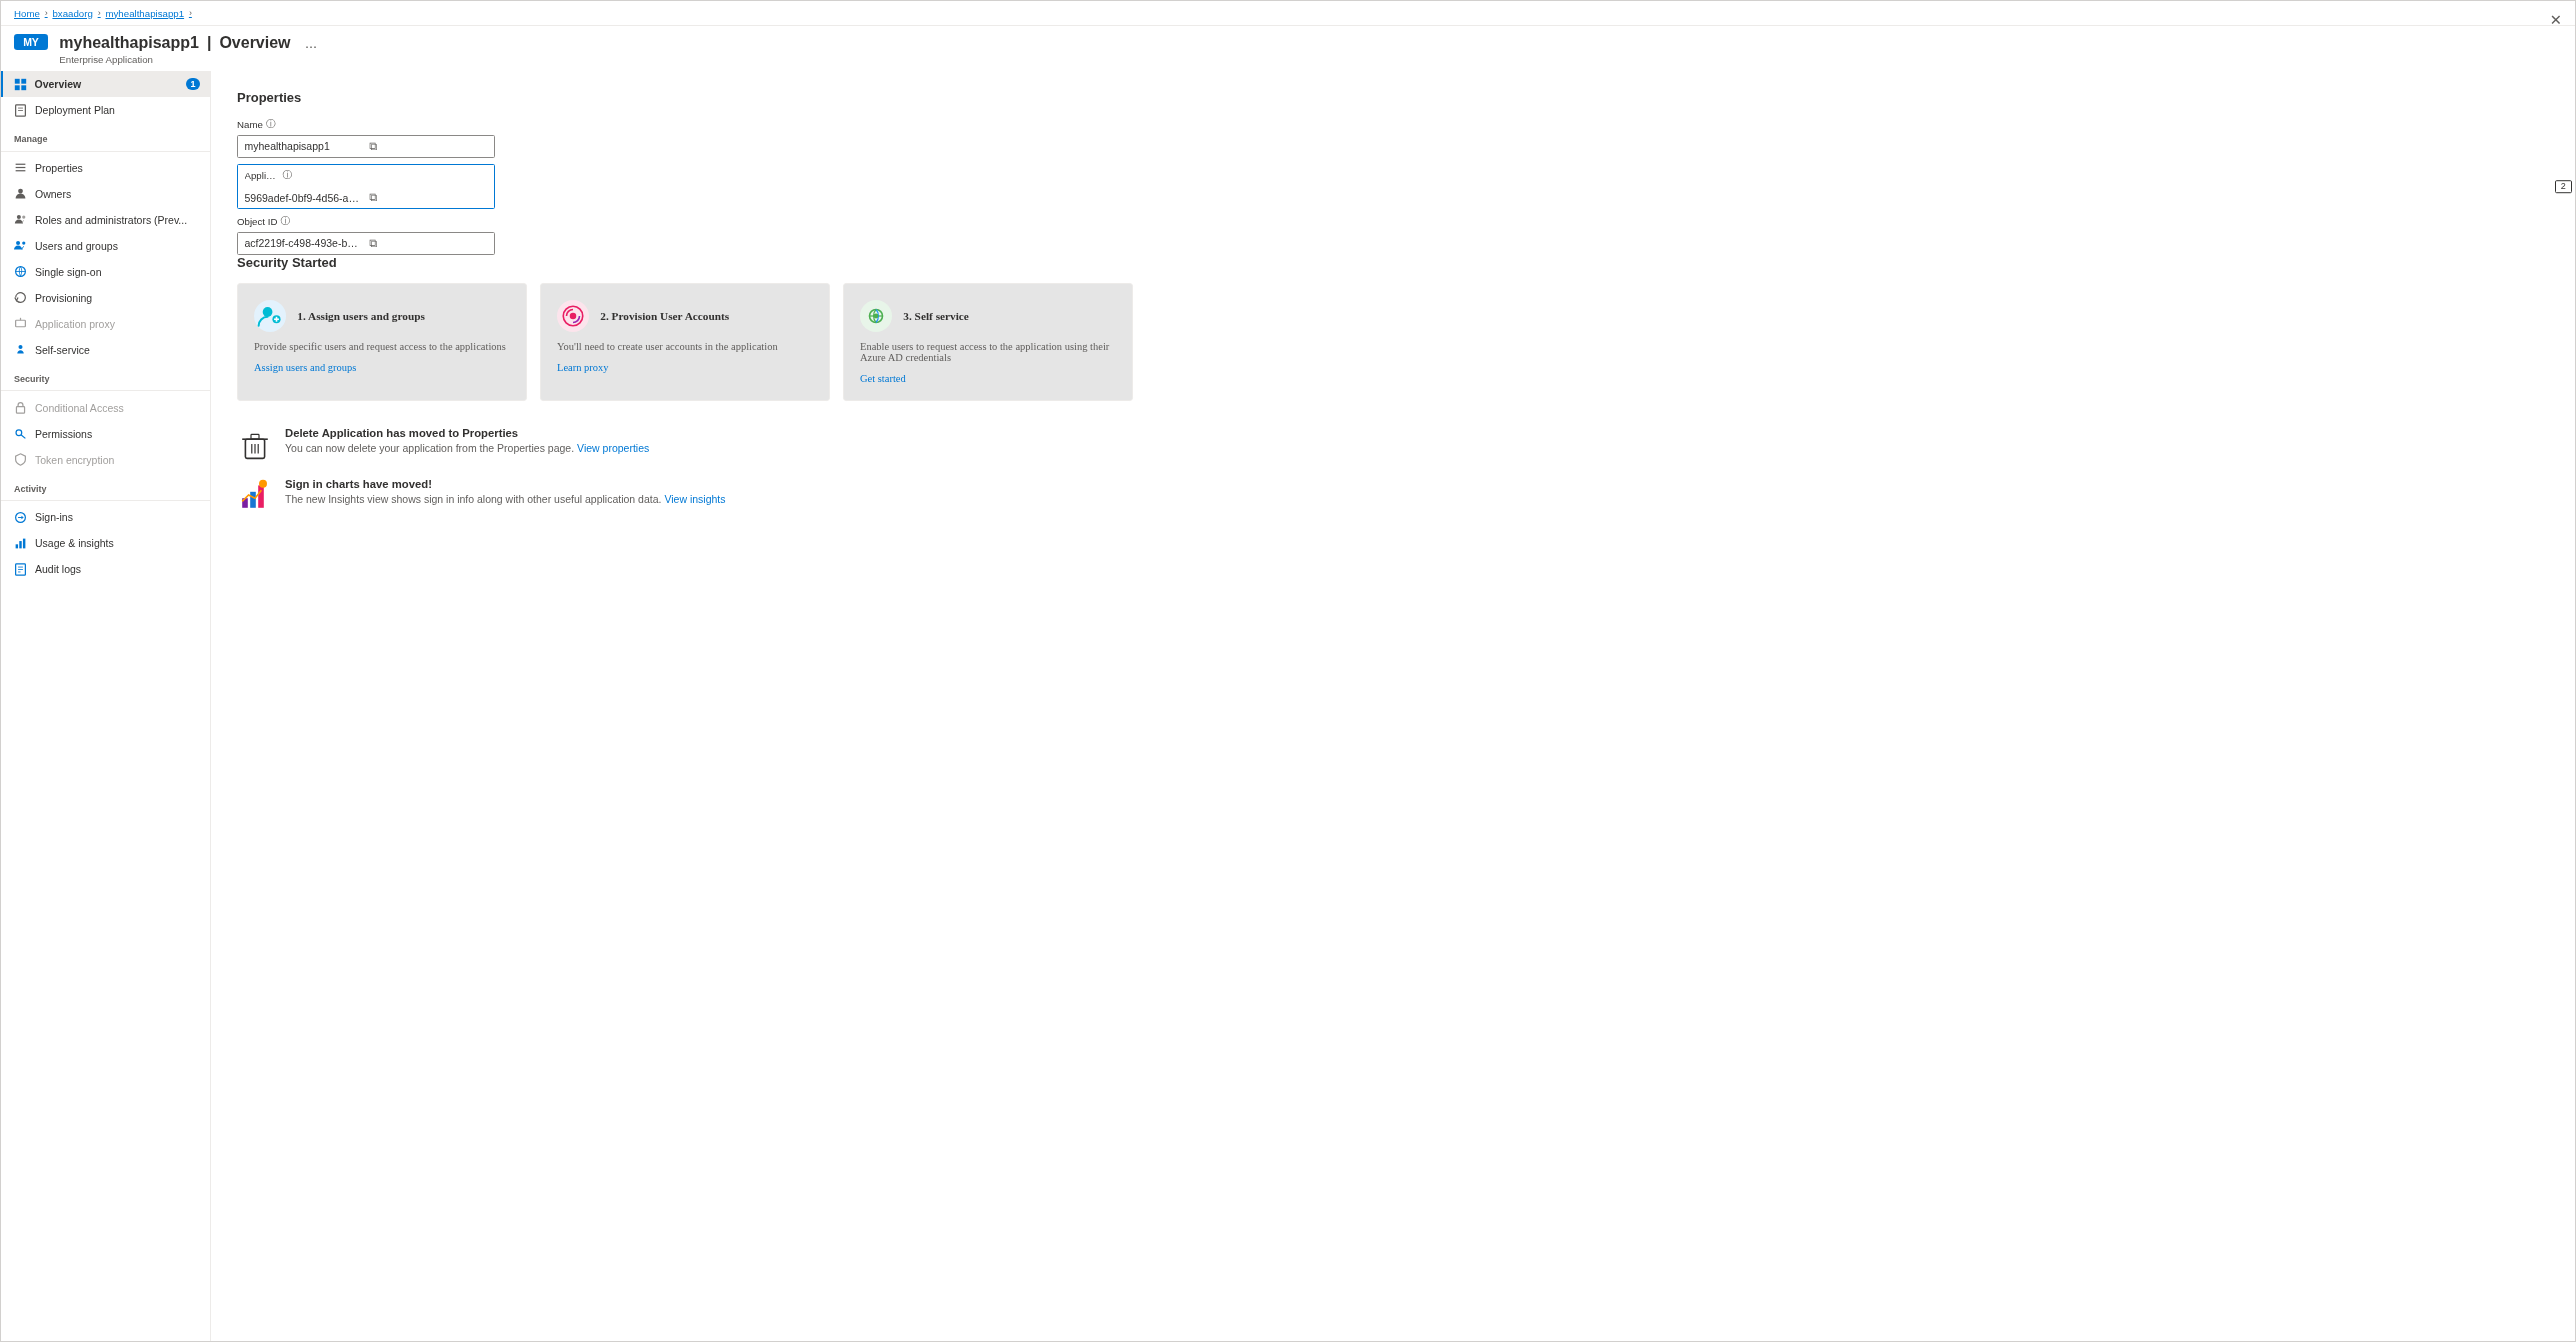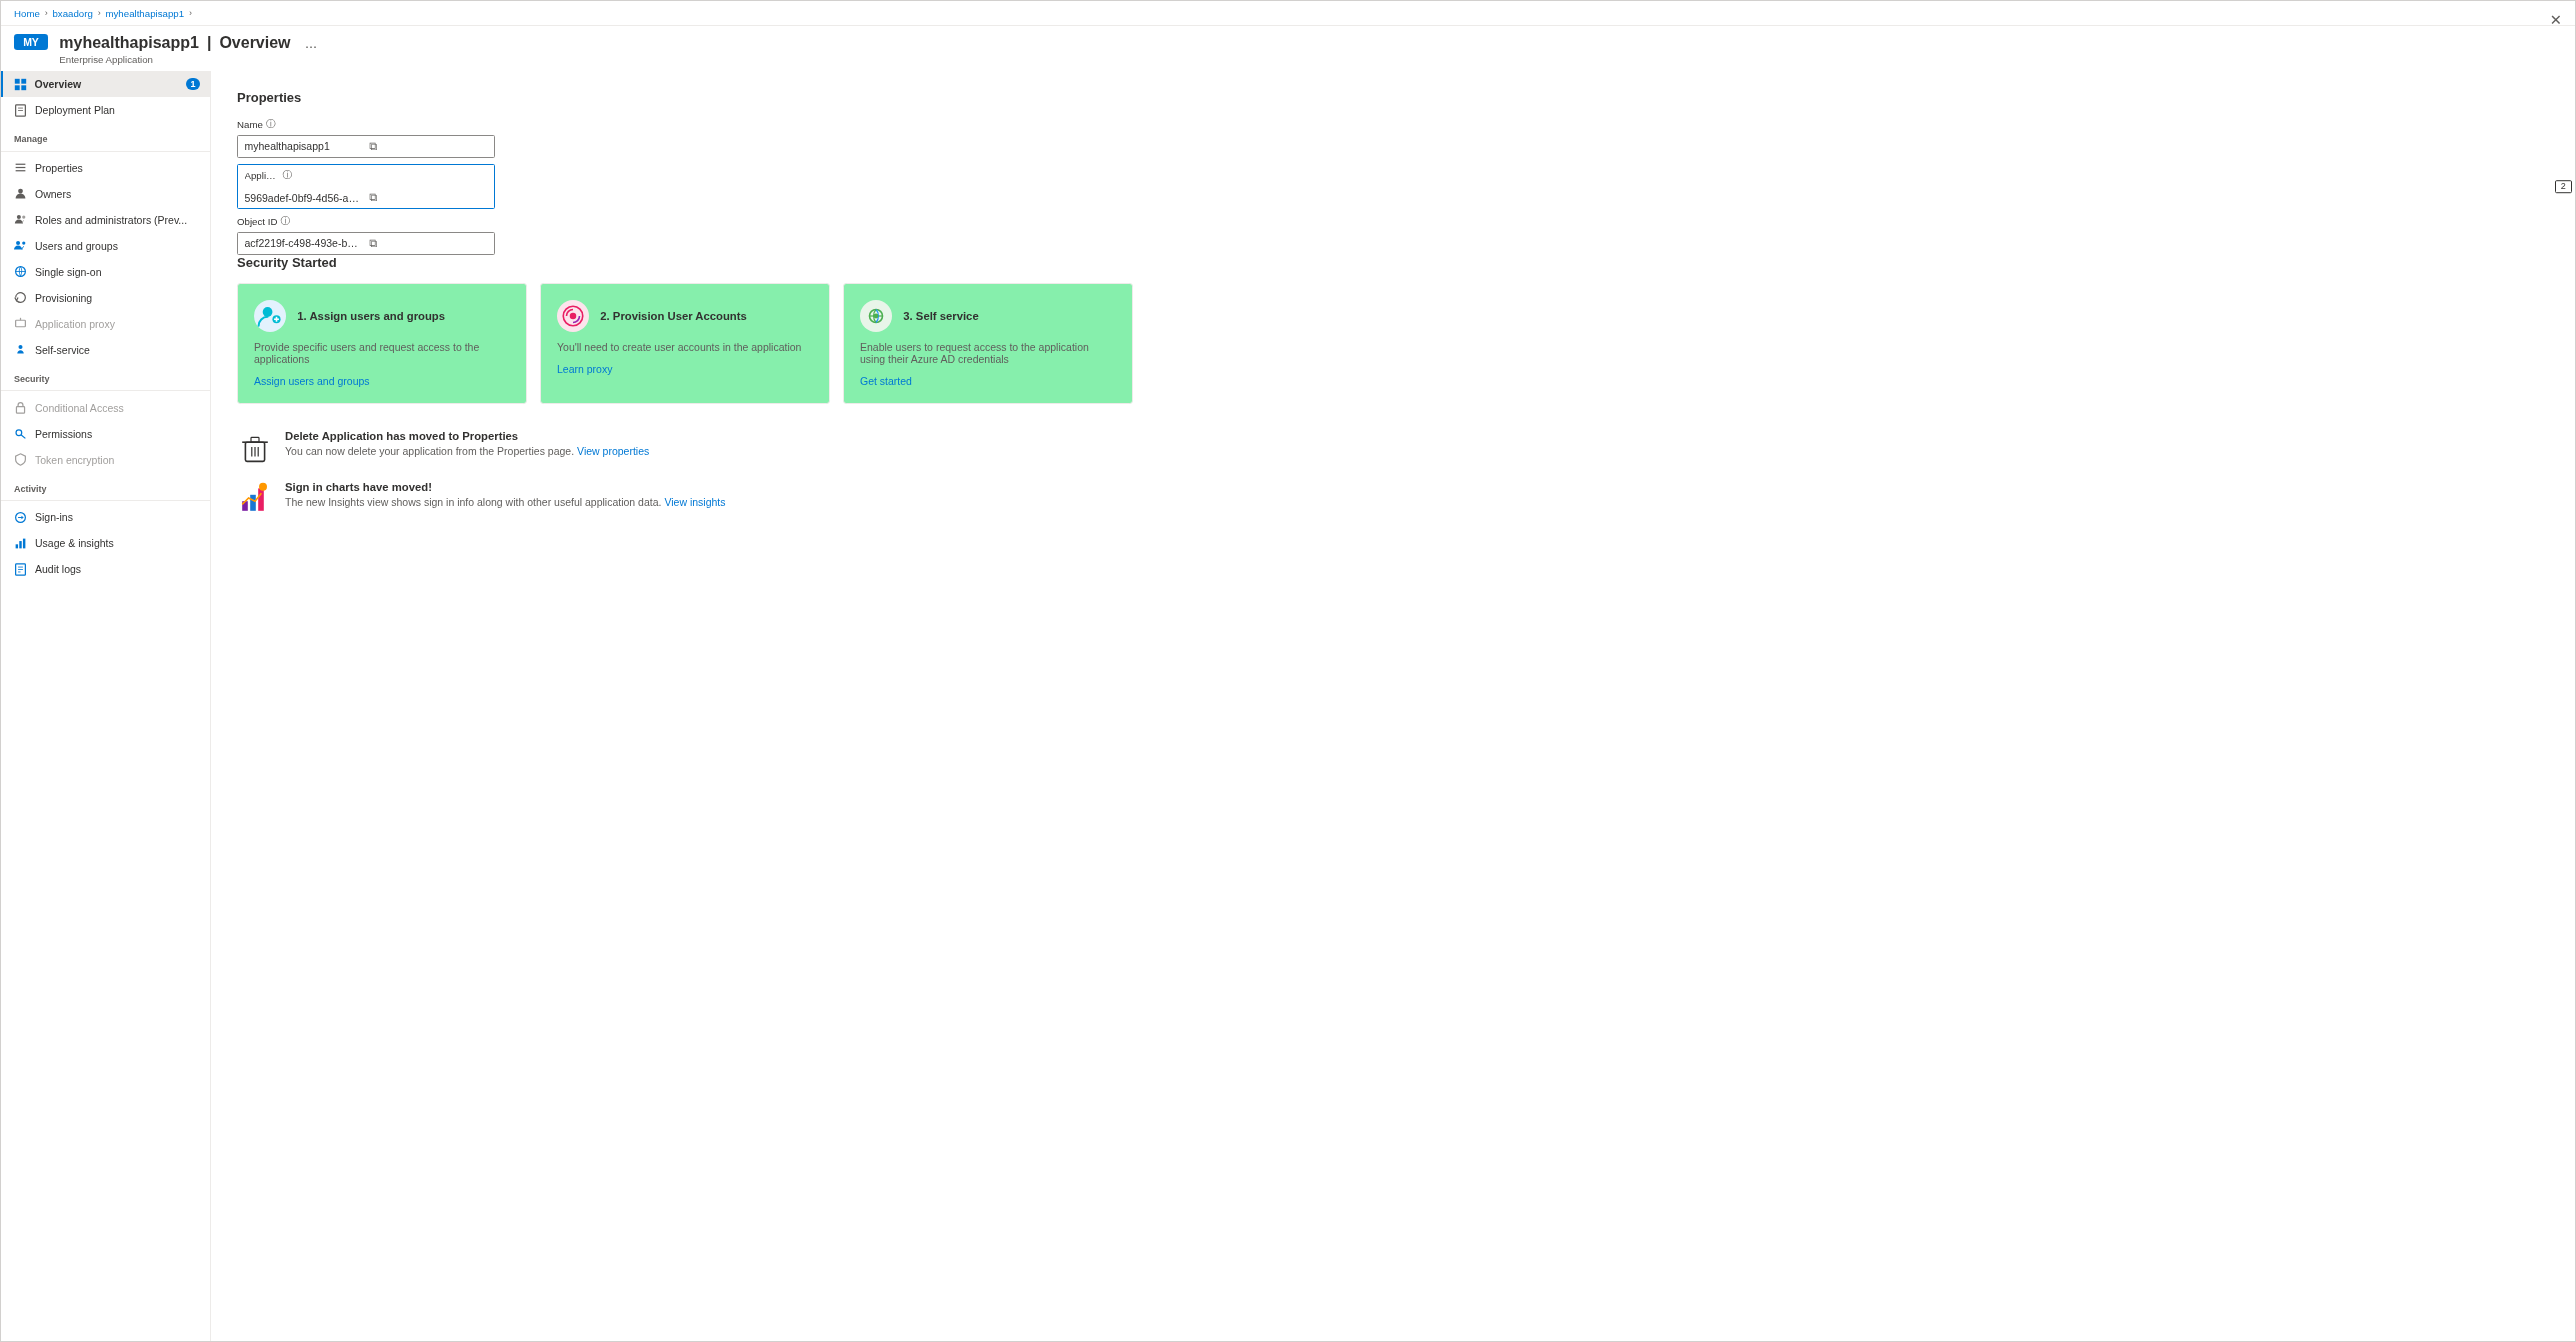--- a/index.html
+++ b/index.html
@@ -16,20 +16,21 @@
 
     
     .breadcrumb {
       display: flex;
       align-items: center;
       padding: 6.5px 13px;
       font-size: 9.7px;
       color: #0078d4;
       gap: 4.8px;
       border-bottom: 0.8px solid #edebe9;
+      text-decoration: underline;
     }
     .breadcrumb a { color: #0078d4; text-decoration: none; }
     .breadcrumb-sep { color: #605e5c; font-size: 9px; }
     .breadcrumb .current { color: #0078d4; }
 
     
     .app-header {
       display: flex;
       align-items: flex-start;
       padding: 8px 13px 6.5px 13px;
@@ -179,21 +180,22 @@
       margin-bottom: 26px;
       flex-wrap: wrap;
     }
     .card {
       border: 0.8px solid #edebe9;
       border-radius: 3.2px;
       padding: 16px;
       flex: 1;
       min-width: 177px;
       max-width: 290px;
-      background: #86efac;
+      background: #e5e5e5;
+      font-family: Liberation Serif, serif;
     }
     .card-header {
       display: flex;
       align-items: center;
       gap: 11.3px;
       margin-bottom: 9.7px;
     }
     .card-icon {
       width: 32px; height: 32px;
       display: flex; align-items: center; justify-content: center;

